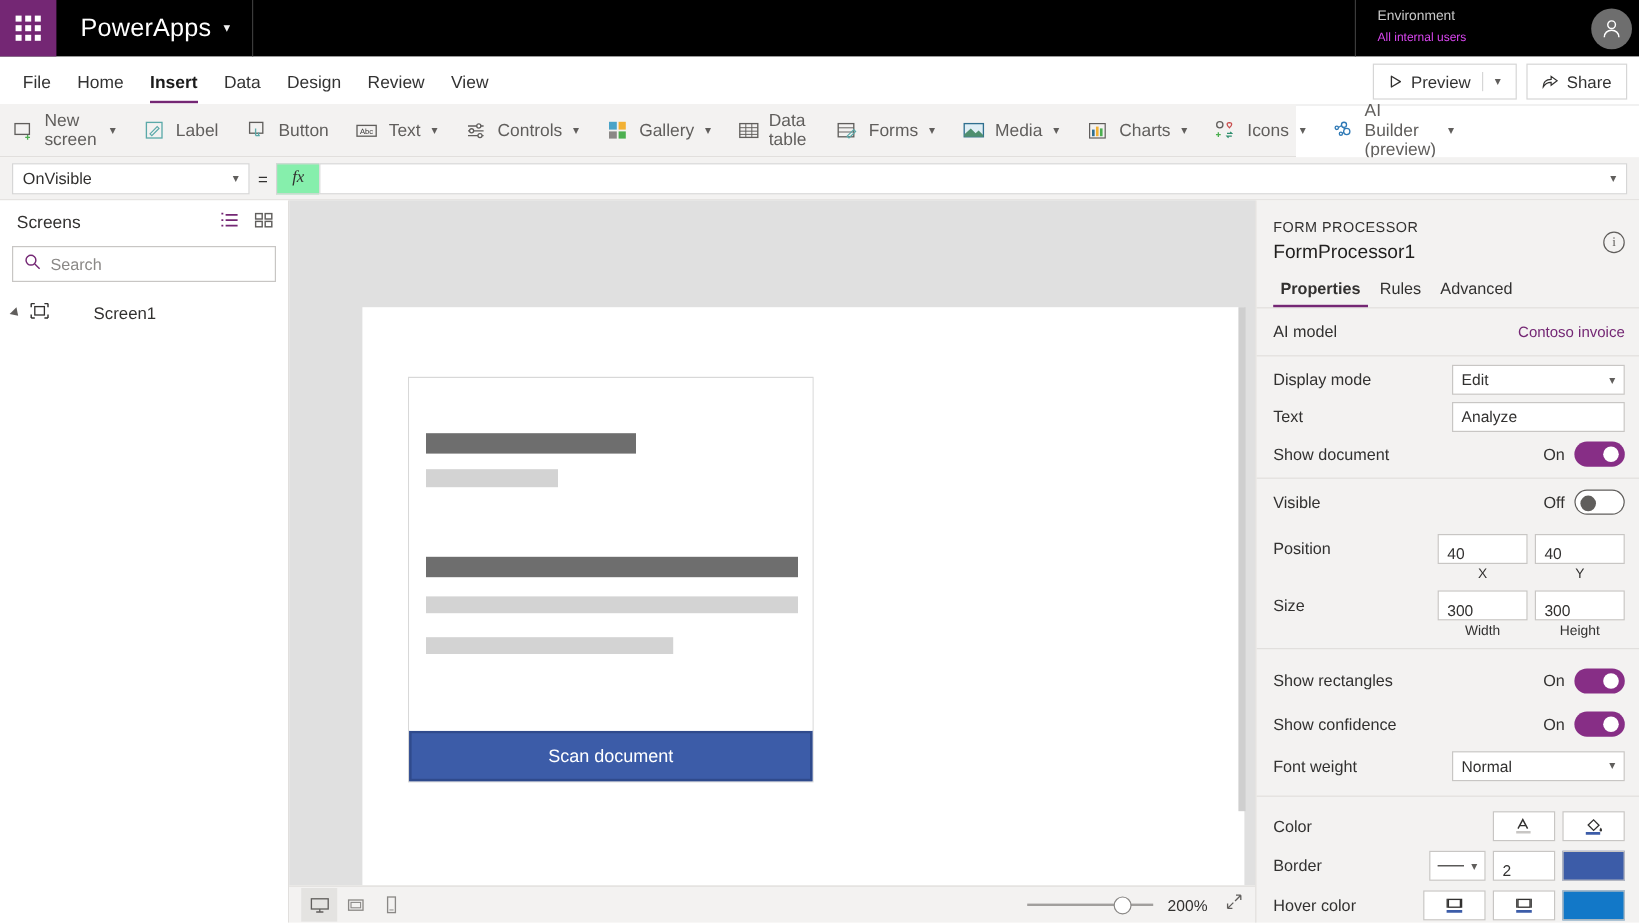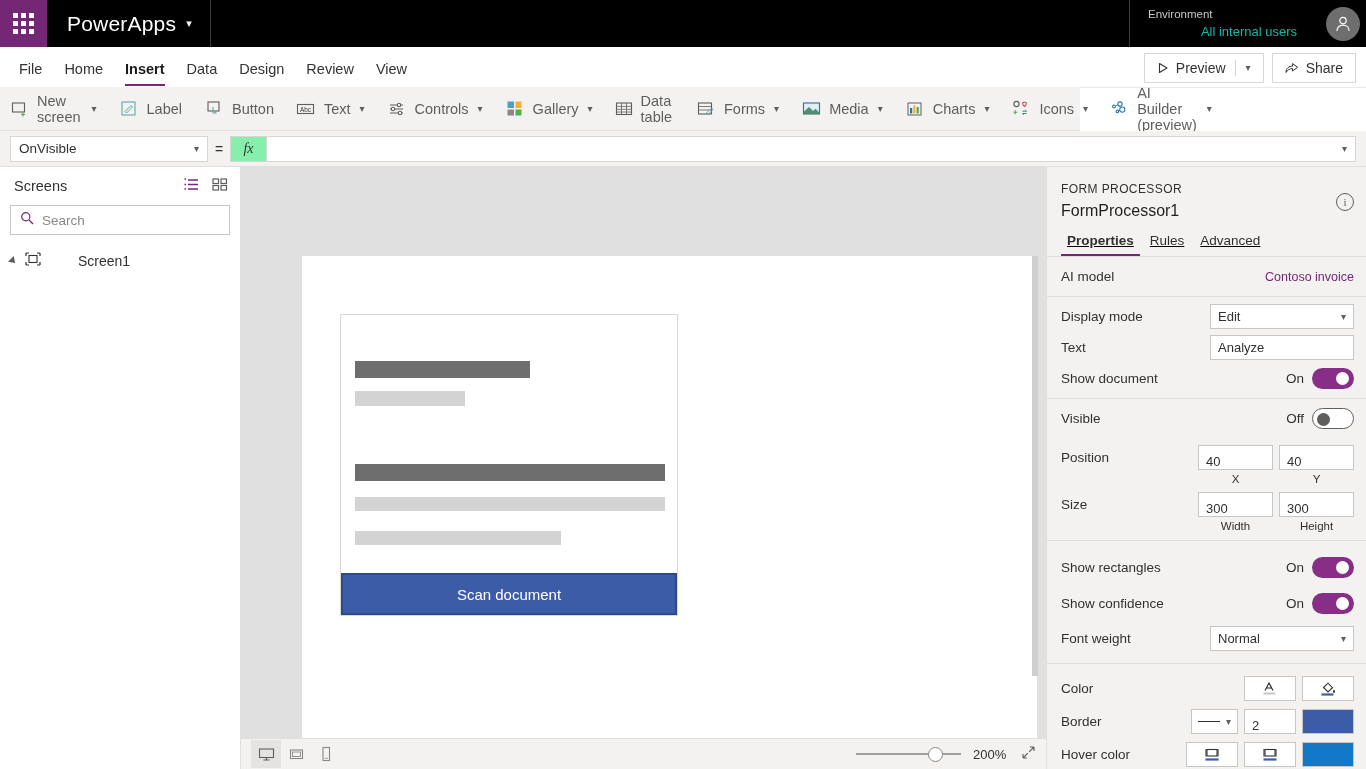--- a/index.html
+++ b/index.html
@@ -32,21 +32,21 @@
   .brand {
     color: #ffffff; font-size: 21px; font-weight: 400; letter-spacing: .2px;
   }
   .chev-white { color: #ffffff; font-size: 11px; opacity: .95; }
   .topbar-spacer { flex: 1; }
   .env-block {
     display: flex; flex-direction: column; justify-content: center;
     padding: 0 22px 0 18px; border-left: 1px solid #3b3b3b; min-width: 190px;
   }
   .env-label { color: #c8c8c8; font-size: 11.5px; line-height: 15px; }
-  .env-value { color: #14b8a6; font-size: 13px; line-height: 19px; text-align: right; }
+  .env-value { color: #d946ef; font-size: 10px; line-height: 19px; }
   .avatar-wrap {
     width: 47px; display: flex; align-items: center; justify-content: center;
   }
   .avatar {
     width: 34px; height: 34px; border-radius: 50%; background: #6e6e6e;
     display: flex; align-items: center; justify-content: center;
   }
 
   
   .menurow {
@@ -142,21 +142,21 @@
   
   .canvasarea {
     position: absolute; top: 167px; left: 241px; width: 805px; height: 571px;
     background: #e0e0e0; overflow: hidden;
   }
   .screen-canvas {
     position: absolute; left: 61px; top: 89px; width: 735px; height: 482px;
     background: #ffffff;
   }
   .form-proc {
-    position: absolute; left: 38px; top: 58px; width: 338px; height: 302px;
+    position: absolute; left: 38px; top: 58px; width: 338px; height: 338px;
     background: #ffffff; border: 1px solid #d8d8d8;
     display: flex; flex-direction: column;
   }
   .doc-preview { flex: 1; position: relative; background: #ffffff; }
   .bar { position: absolute; }
   .scan-btn {
     height: 42px; background: #3c5ca8; border: 2px solid #2f4a8c;
     color: #ffffff; font-size: 15px; display: flex; align-items: center;
     justify-content: center; cursor: pointer;
   }
@@ -199,21 +199,20 @@
   .rp-name { font-size: 16px; color: #201f1e; line-height: 24px; margin-top: 1px; }
   .rp-info {
     position: absolute; right: 12px; top: 26px; width: 18px; height: 18px;
     border-radius: 50%; border: 1px solid #605e5c; color: #605e5c;
     font-size: 11px; display: flex; align-items: center; justify-content: center;
     font-family: "Liberation Serif", serif; cursor: pointer;
   }
   .rp-tabs {
     display: flex; gap: 4px; padding: 10px 14px 0 14px;
     border-bottom: 1px solid #e1dfdd;
-    text-decoration: underline;
   }
   .rp-tab {
     font-size: 13.5px; color: #323130; padding: 0 6px 8px 6px;
     cursor: pointer; position: relative;
   }
   .rp-tab.active { font-weight: bold; }
   .rp-tab.active::after {
     content: ""; position: absolute; left: 0; right: 0; bottom: 0;
     height: 2px; background: #742774;
   }

